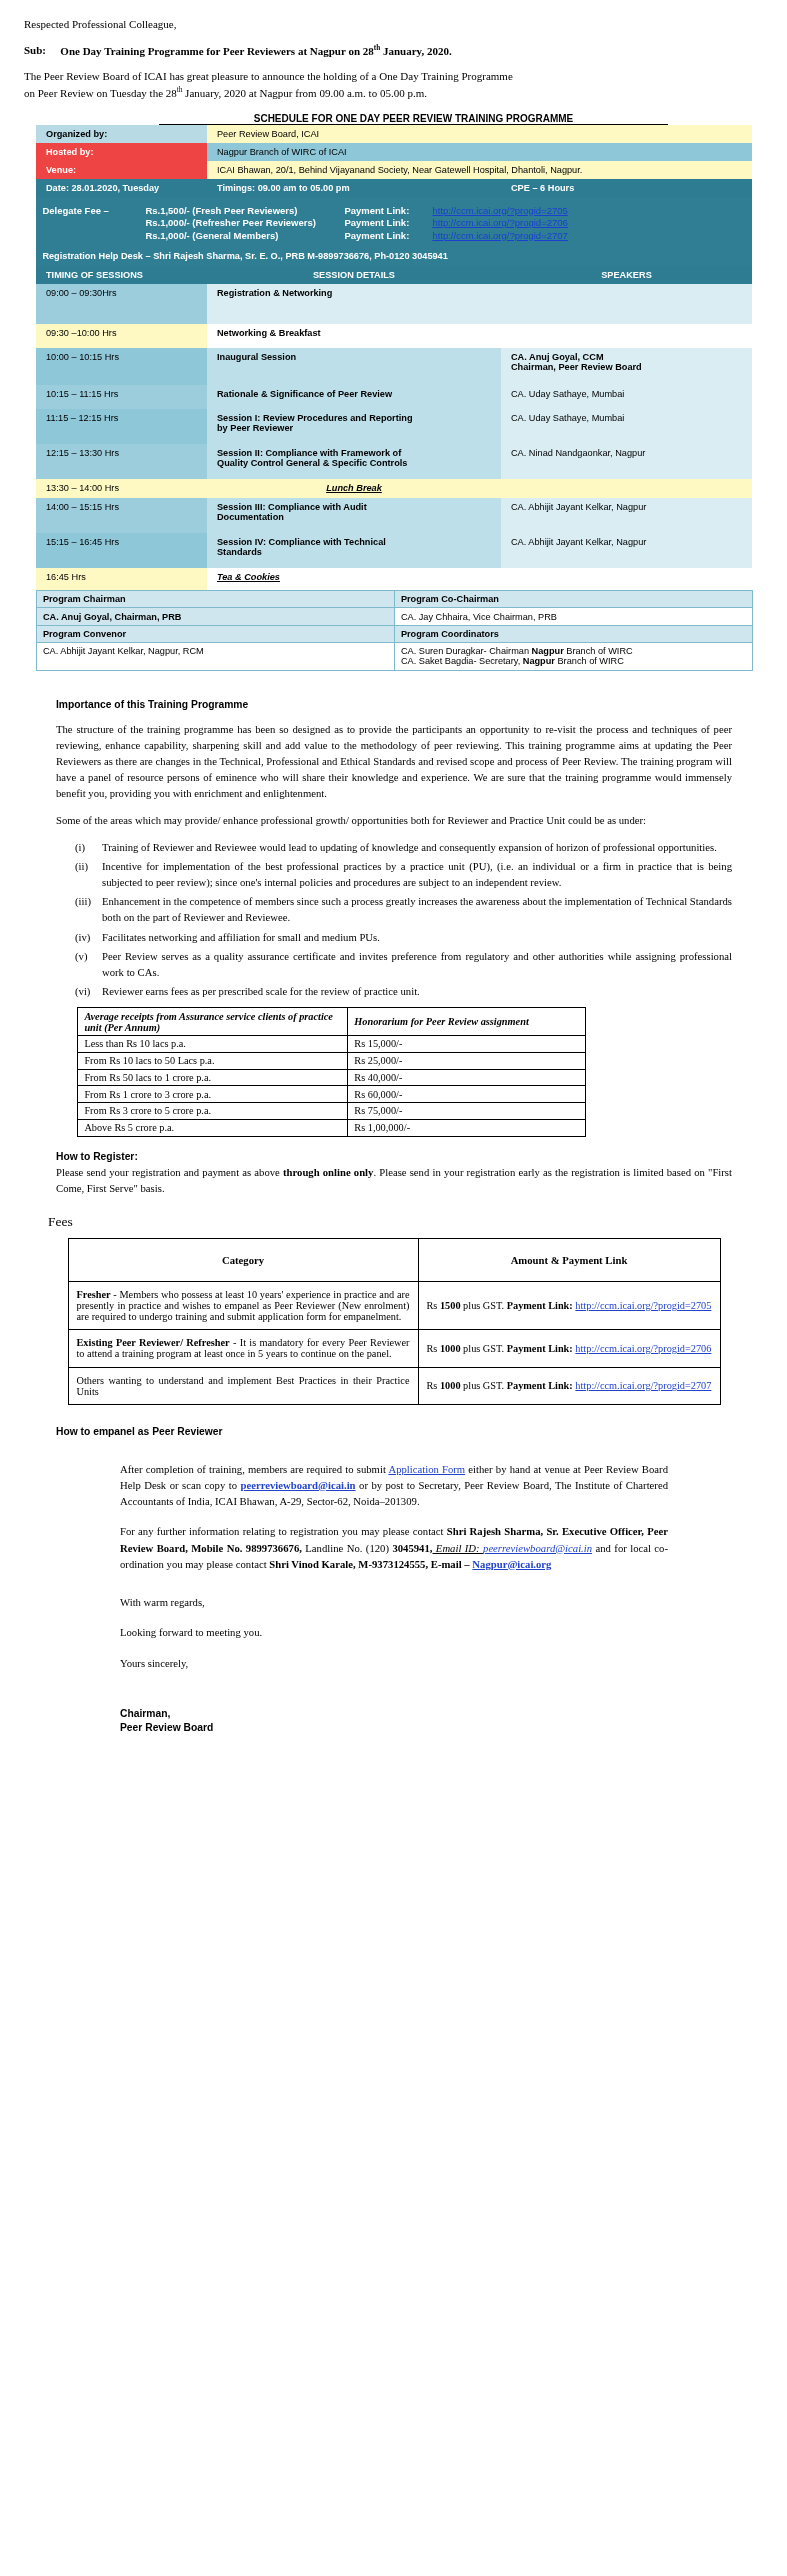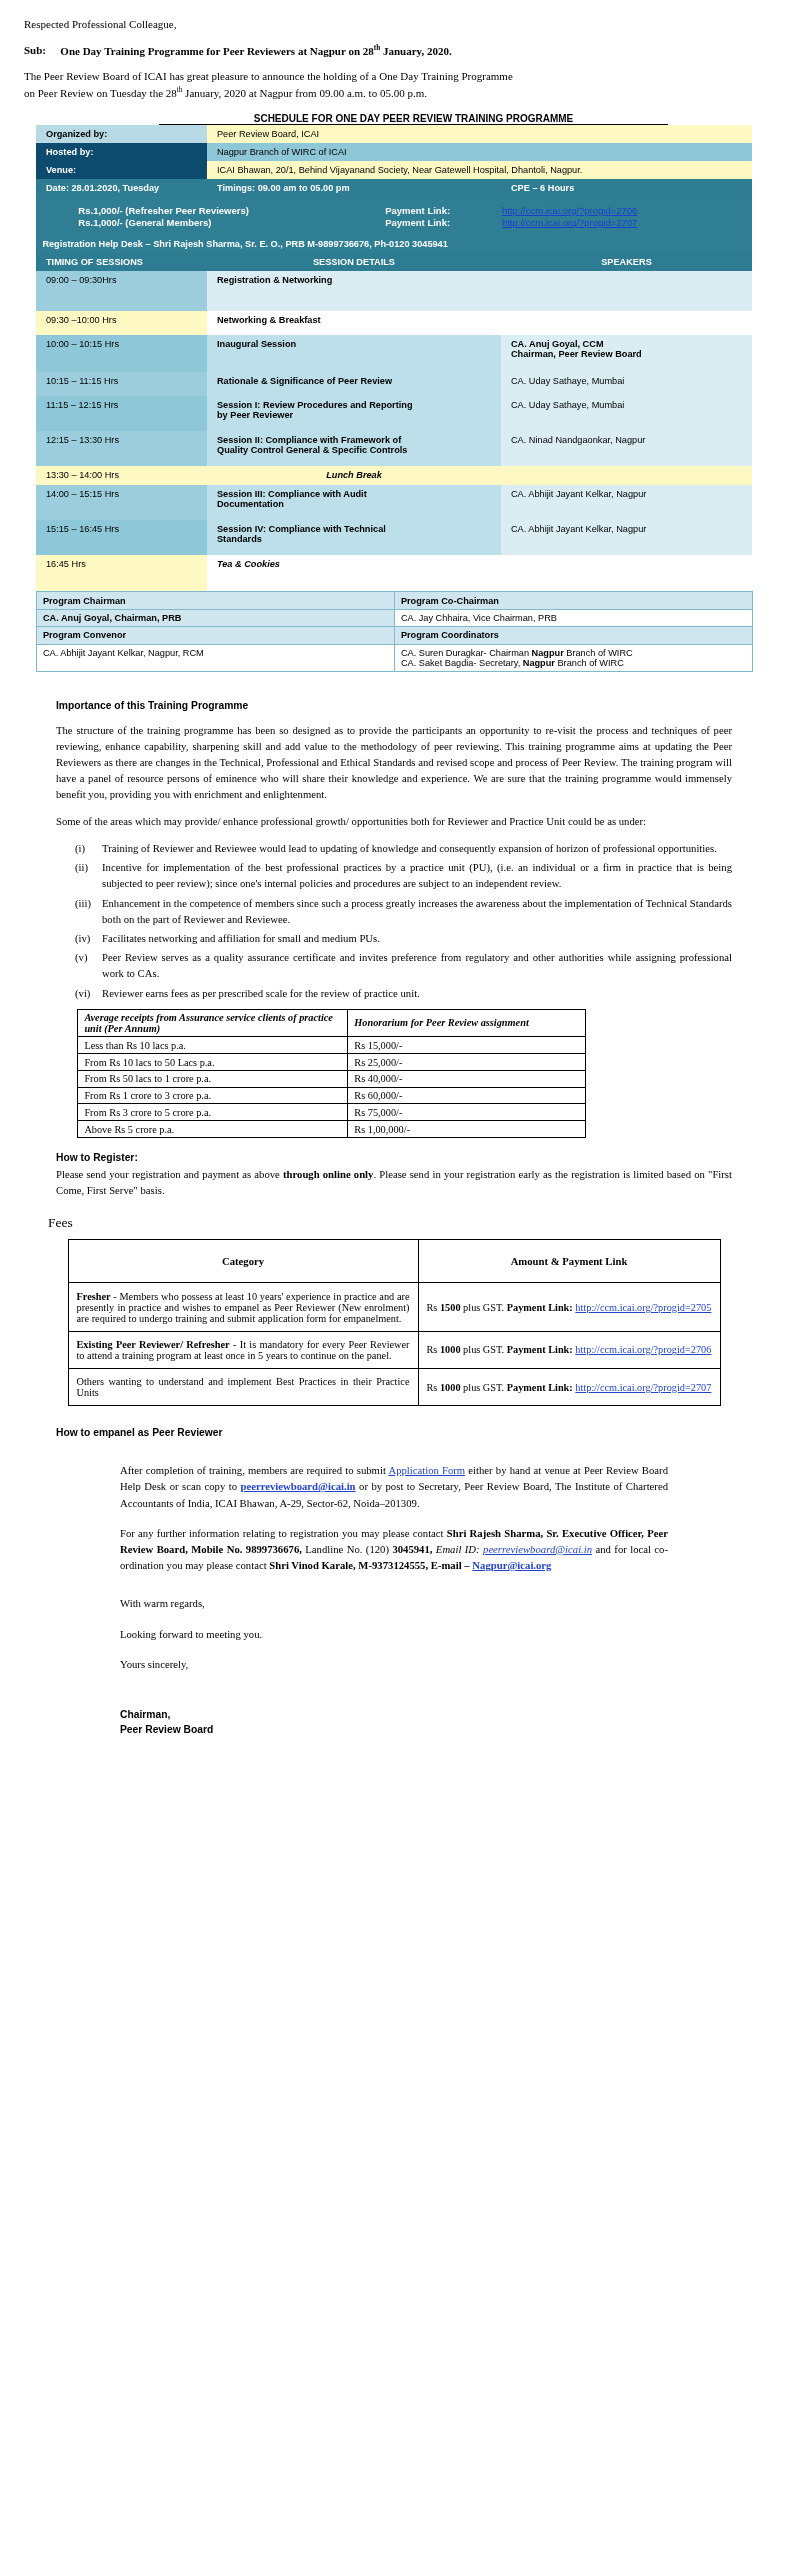--- a/index.html
+++ b/index.html
@@ -29,35 +29,35 @@
     padding-bottom: 0.8px;
   }
 
   table.main { border-collapse: collapse; width: 716px; margin: 0 auto; table-layout: fixed; }
   table.main td { vertical-align: top; padding: 4px 10px; font-family: "Liberation Sans", sans-serif; font-size: 9.2px; }
 
   .c-lightest { background: #fef9c3; }
   .c-light { background: #bcdfe9; }
   .c-med { background: #9ccddd; }
   .c-med2 { background: #8ec7d8; }
-  .c-teal { background: #0c4a6e; color: #fff; }
+  .c-teal { background: #ef4444; color: #fff; }
   .c-teal2 { background: #2f7e94; color: #fff; }
   .c-dark { background: #2d7c92; color: #fff; }
   .c-grayblue { background: #b7dae5; }
   .c-pale { background: #d9edf3; }
   .c-white { background: #ffffff; }
 
   .lbl-cell { font-weight: bold; font-family: "Liberation Sans", sans-serif; }
   .link { color: #2244cc; text-decoration: underline; }
   .link-w { color: #1b3fd0; text-decoration: underline; }
 
   .row-strip td { padding: 4.8px 6.4px; }
   .hdr-row td { font-weight: bold; font-size: 9.2px; }
   .center { text-align: center; }
-  .italic { font-style: italic; }
+  .italic { font-style: italic; text-decoration: underline; }
   .bold { font-weight: bold; }
 
   table.officials { border-collapse: collapse; width: 716px; margin: 0 auto; table-layout: fixed; }
   table.officials td {
     border: 0.8px solid #7fb9cc;
     padding: 3.2px 6.4px;
     font-family: "Liberation Sans", sans-serif;
     font-size: 9.2px;
     vertical-align: top;
   }
@@ -133,20 +133,26 @@
       </tr>
       <tr class="row-strip">
         <td class="c-dark lbl-cell">Date:  28.01.2020, Tuesday</td>
         <td class="c-dark lbl-cell">Timings:   09.00 am to 05.00 pm</td>
         <td class="c-dark lbl-cell">CPE – 6 Hours</td>
       </tr>
       <tr>
         <td class="c-teal2" colspan="3" style="padding:6.4px 6.4px 7.2px 6.4px">
           <table style="border-collapse:collapse;width:100%">
             <tbody>
+                <tr>
+              <td style="width:103px;font-weight:bold;font-size:9.5px;color:#fff;padding:0.8px 0">Delegate Fee –</td>
+              <td style="width:199px;font-weight:bold;font-size:9.5px;color:#fff;padding:0.8px 0">Rs.1,500/- (Fresh Peer Reviewers)</td>
+              <td style="width:88px;font-weight:bold;font-size:9.5px;color:#fff;padding:0.8px 0">Payment Link:</td>
+              <td style="padding:0.8px 0"><a class="link-w" style="font-size:9.5px">http://ccm.icai.org/?progid=2705</a></td>
+            </tr>
             <tr>
               <td></td>
               <td style="font-weight:bold;font-size:9.5px;color:#fff;padding:0.8px 0">Rs.1,000/- (Refresher Peer Reviewers)</td>
               <td style="font-weight:bold;font-size:9.5px;color:#fff;padding:0.8px 0">Payment Link:</td>
               <td style="padding:0.8px 0"><a class="link-w" style="font-size:9.5px">http://ccm.icai.org/?progid=2706</a></td>
             </tr>
             <tr>
               <td></td>
               <td style="font-weight:bold;font-size:9.5px;color:#fff;padding:0.8px 0">Rs.1,000/- (General Members)</td>
               <td style="font-weight:bold;font-size:9.5px;color:#fff;padding:0.8px 0">Payment Link:</td>
@@ -208,21 +214,21 @@
         <td class="c-light bold" style="white-space:pre-line">Session III: Compliance with Audit
                  Documentation</td>
         <td class="c-pale">CA. Abhijit Jayant Kelkar, Nagpur</td>
       </tr>
       <tr style="height:35px">
         <td class="c-med2">15:15 – 16:45 Hrs</td>
         <td class="c-light bold" style="white-space:pre-line">Session IV: Compliance with Technical
                 Standards</td>
         <td class="c-pale">CA. Abhijit Jayant Kelkar, Nagpur</td>
       </tr>
-      <tr style="height:36px">
+      <tr style="height:22px">
         <td class="c-lightest">16:45 Hrs</td>
         <td class="c-white bold italic">Tea &amp; Cookies</td>
         <td class="c-white"></td>
       </tr>
     </tbody>
   </table>
 
   <table class="officials">
     <colgroup>
         <col style="width:358px">

